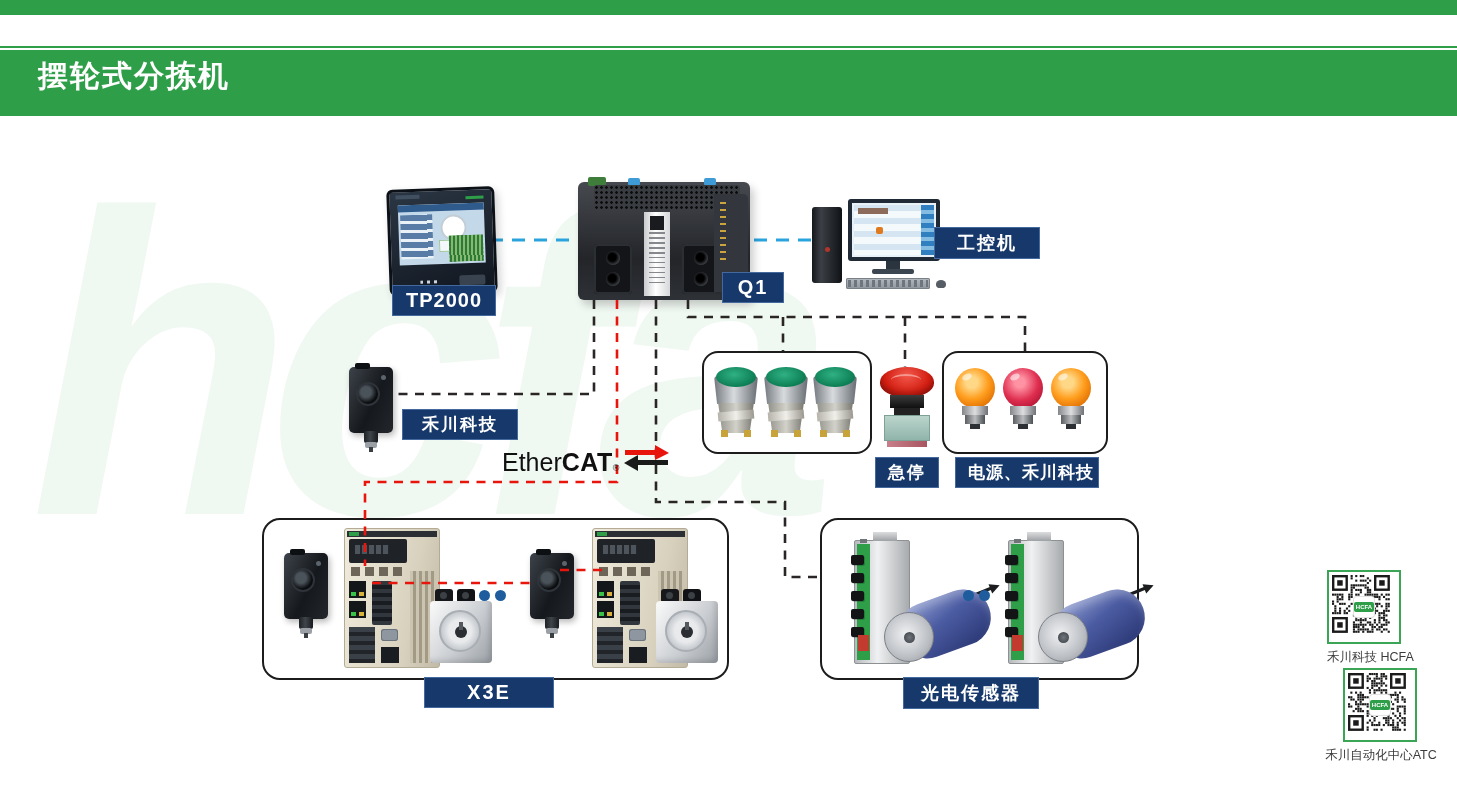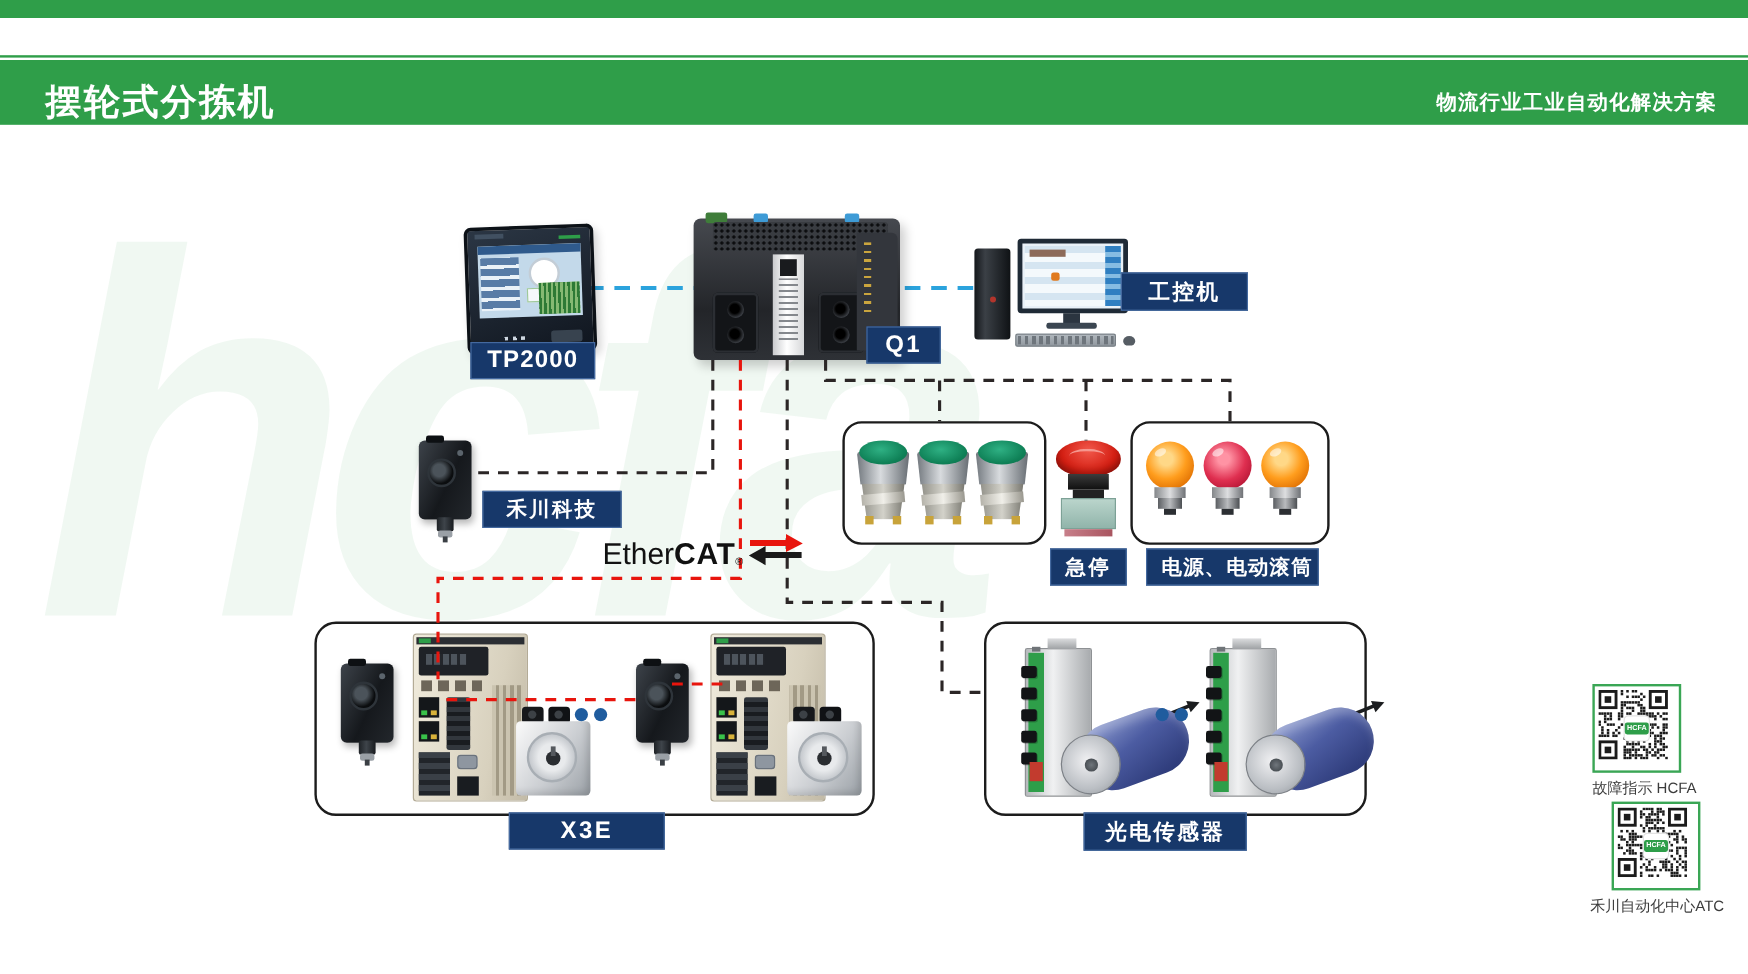--- a/index.html
+++ b/index.html
@@ -2,22 +2,22 @@
 <html><head>
 <meta charset="utf-8">
 <style>
   html,body{margin:0;padding:0;background:#ffffff;}
   body{font-family:"Liberation Sans","DejaVu Sans",sans-serif;}
   .canvas{position:relative;width:1457px;height:812px;background:#fff;overflow:hidden;}
 
   
   .bar-thin{position:absolute;top:0;left:0;width:100%;height:15px;background:#2f9e49;z-index:8;}
   .hdr-rule{position:absolute;top:46px;left:0;width:100%;height:2px;background:#2f9e49;z-index:8;}
-  .hdr{position:absolute;top:50px;left:0;width:100%;height:54px;background:#2f9e49;z-index:8;
-       display:flex;align-items:center;justify-content:space-between;box-sizing:border-box;padding:16px 26px 0 38px;}
+  .hdr{position:absolute;top:50px;left:0;width:100%;height:66px;background:#2f9e49;z-index:8;
+       display:flex;justify-content:space-between;box-sizing:border-box;padding:6px 26px 0 38px;}
   .hdr .title{color:#fff;font-size:30px;font-weight:bold;letter-spacing:2px;}
   .hdr .subtitle{color:#fff;font-size:17px;font-weight:600;letter-spacing:1px;}
 
   
   .watermark{position:absolute;left:30px;top:150px;font-size:430px;line-height:1;font-style:italic;font-weight:bold;
              color:rgba(47,158,73,0.07);letter-spacing:-0.06em;z-index:1;user-select:none;}
 
   
   .wires{position:absolute;left:0;top:0;z-index:2;pointer-events:none;}
   .wires.over{z-index:6;}
@@ -213,21 +213,20 @@
 </style>
 </head>
 <body>
 
 <div class="canvas">
 
   <div class="bar-thin"></div>
   <div class="hdr-rule"></div>
   <div class="hdr">
     <div class="title">摆轮式分拣机</div>
-    <div class="subtitle">物流行业工业自动化解决方案</div>
   </div>
 
   <div class="watermark">hcfa</div>
 
   <svg class="wires" width="1457" height="812">
     <path d="M490 240 H816" fill="none" stroke="#2ba3dd" stroke-width="3.2" stroke-dasharray="13 9"></path>
   </svg>
 
   <div class="gbox" style="left:702px;top:351px;width:166px;height:99px;border-radius:16px;"></div>
   <div class="gbox" style="left:942px;top:351px;width:162px;height:99px;border-radius:16px;"></div>
@@ -489,21 +488,21 @@
       <path d="M4 7 H34 V2 L48 10 L34 17 V12 H4 Z" fill="#e8150d"></path>
       <path d="M47 17 H17 V12 L3 20 L17 28 V22 H47 Z" fill="#1a1a1a"></path>
     </svg>
   </div>
 
   <div class="nlabel" style="left:392px;top:285px;width:78px;font-size:20px;letter-spacing:1px;">TP2000</div>
   <div class="nlabel" style="left:722px;top:272px;width:36px;font-size:20px;">Q1</div>
   <div class="nlabel" style="left:934px;top:227px;width:80px;">工控机</div>
   <div class="nlabel" style="left:402px;top:409px;width:90px;font-size:17px;">禾川科技</div>
   <div class="nlabel" style="left:875px;top:457px;width:38px;font-size:17px;">急停</div>
-  <div class="nlabel" style="left:955px;top:457px;width:118px;font-size:17px;letter-spacing:1px;">电源、电动滚筒</div>
+  <div class="nlabel" style="left:955px;top:457px;width:118px;font-size:17px;letter-spacing:1px;">电源、禾川科技</div>
   <div class="nlabel" style="left:424px;top:677px;width:104px;font-size:20px;">X3E</div>
   <div class="nlabel" style="left:903px;top:677px;width:110px;">光电传感器</div>
 
 
   <div class="qrblock" style="top:570px;">
     <div class="qrbox">
       <div class="qrdraw"><svg width="58" height="58" viewBox="0 0 58 58">
             <rect x="18.6" y="0.0" width="2.1" height="2.1" fill="#1b1b1b"></rect>
             <rect x="23.2" y="0.0" width="2.1" height="2.1" fill="#1b1b1b"></rect>
             <rect x="27.8" y="0.0" width="2.1" height="2.1" fill="#1b1b1b"></rect>
@@ -700,21 +699,21 @@
             <rect x="5.2" y="5.2" width="5.5" height="5.5" fill="#1b1b1b"></rect>
             <rect x="43.2" y="1.2" width="13.5" height="13.5" fill="none" stroke="#1b1b1b" stroke-width="2.4"></rect>
             <rect x="47.2" y="5.2" width="5.5" height="5.5" fill="#1b1b1b"></rect>
             <rect x="1.2" y="43.2" width="13.5" height="13.5" fill="none" stroke="#1b1b1b" stroke-width="2.4"></rect>
             <rect x="5.2" y="47.2" width="5.5" height="5.5" fill="#1b1b1b"></rect>
           </svg></div>
       <div class="qrlogo">
           <span>HCFA</span>
         </div>
     </div>
-    <div class="qrcap">故障指示 HCFA</div>
+    <div class="qrcap">禾川科技 HCFA</div>
   </div>
   <div class="qrblock" style="top:668px;padding-left:16px;">
     <div class="qrbox">
       <div class="qrdraw"><svg width="58" height="58" viewBox="0 0 58 58">
             <rect x="20.9" y="0.0" width="2.1" height="2.1" fill="#1b1b1b"></rect>
             <rect x="23.2" y="0.0" width="2.1" height="2.1" fill="#1b1b1b"></rect>
             <rect x="25.5" y="0.0" width="2.1" height="2.1" fill="#1b1b1b"></rect>
             <rect x="27.8" y="0.0" width="2.1" height="2.1" fill="#1b1b1b"></rect>
             <rect x="32.5" y="0.0" width="2.1" height="2.1" fill="#1b1b1b"></rect>
             <rect x="34.8" y="0.0" width="2.1" height="2.1" fill="#1b1b1b"></rect>

